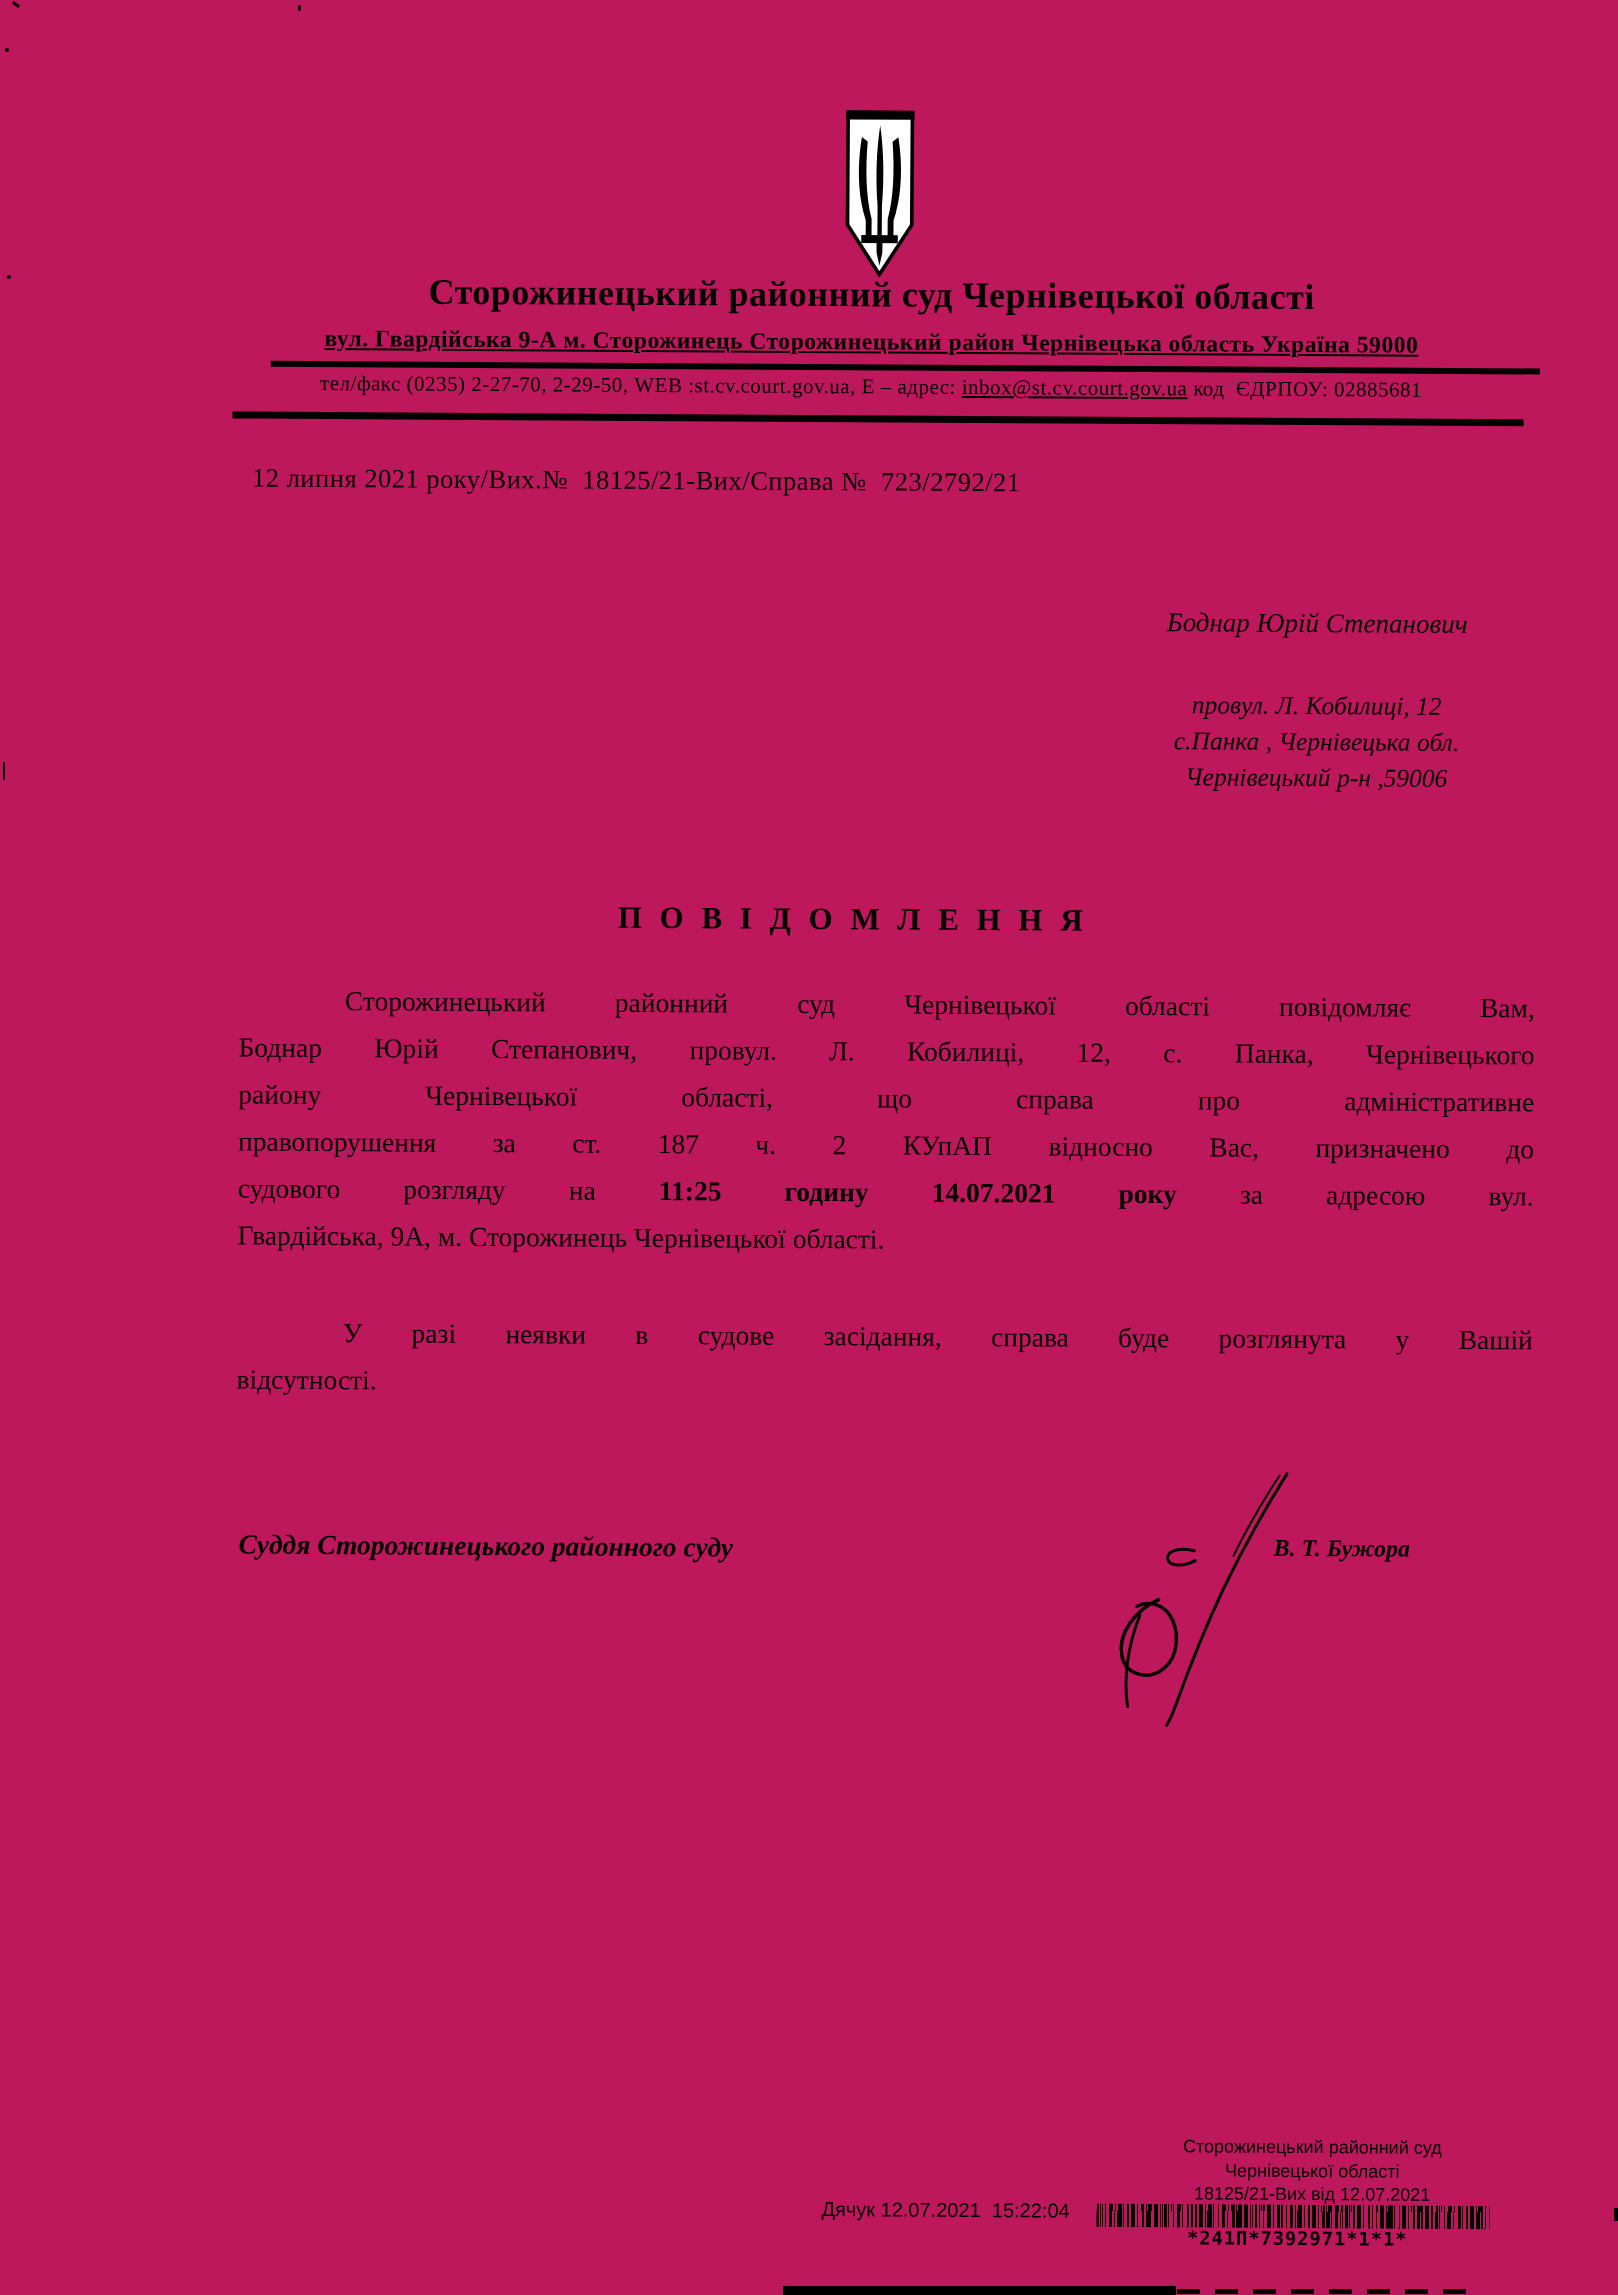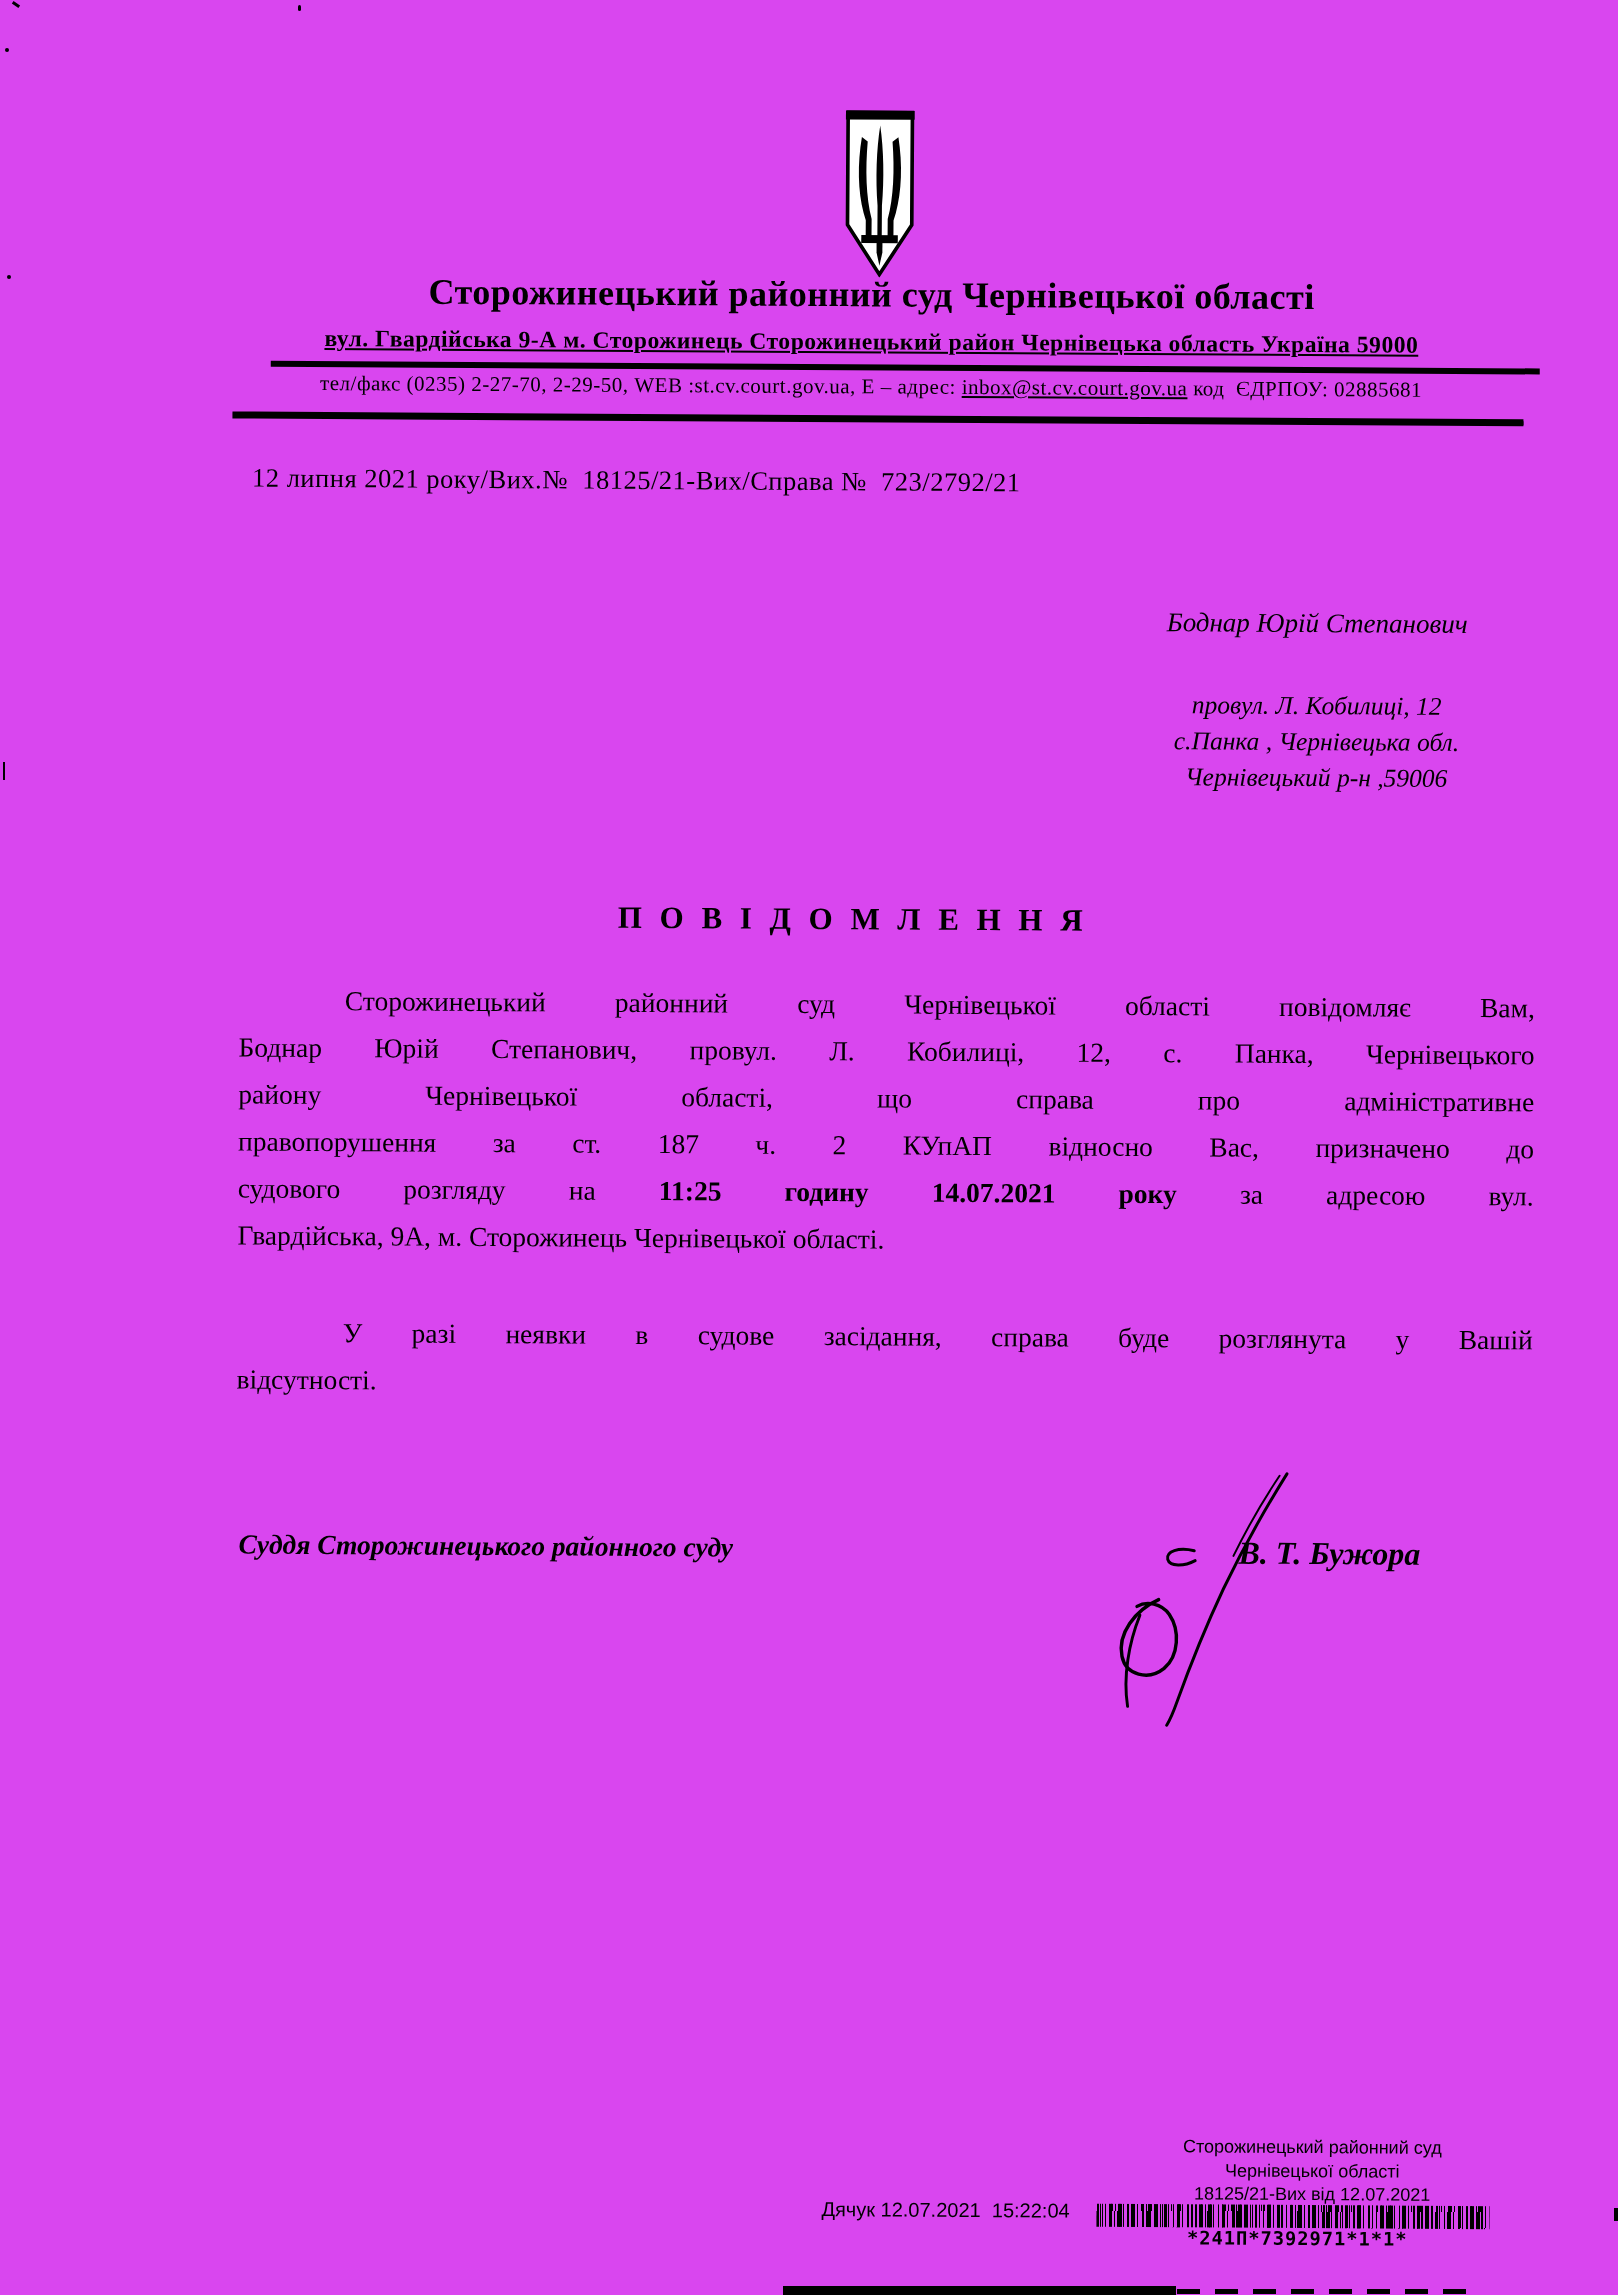--- a/index.html
+++ b/index.html
@@ -1,16 +1,16 @@
 <!DOCTYPE html>
 <html style="font-size:7.9px"><head>
 <meta charset="utf-8">
 <style>
   html,body{margin:0;padding:0;background:#888;}
-  .page{position:relative;width:1618px;height:2295px;background:#d946ef;overflow:hidden;
+  .page{position:relative;width:1618px;height:2295px;background:#be185d;overflow:hidden;
         font-family:"Liberation Serif",serif;color:#000;}
   .content{position:absolute;left:0;top:0;width:1618px;height:2295px;
            transform:rotate(0.35deg);transform-origin:810px 0;}
 
   
   .emblem{position:absolute;left:844px;top:109px;width:74px;height:168px;}
   .court-title{position:absolute;left:211px;top:273px;width:1325px;text-align:center;
                font-size:36px;font-weight:bold;letter-spacing:0.5px;white-space:nowrap;}
   .addr{position:absolute;left:211px;top:328px;width:1325px;text-align:center;
         font-size:23.6px;font-weight:bold;letter-spacing:0.5px;text-decoration:underline;white-space:nowrap;}
@@ -30,21 +30,21 @@
   .heading{position:absolute;left:211px;top:901px;width:1325px;text-align:center;
            font-size:31px;font-weight:bold;letter-spacing:17.7px;margin-left:-8.8px;}
 
   .para1{position:absolute;left:245px;top:980px;width:1296px;font-size:27.5px;line-height:47px;}
   .para2{position:absolute;left:245px;top:1312px;width:1296px;font-size:27.5px;line-height:47px;}
   .jline{text-align:justify;text-align-last:justify;}
   .pline{text-align:left;}
   .indent{text-indent:106px;}
 
   .judge-role{position:absolute;left:248px;top:1532px;font-size:27.5px;font-weight:bold;font-style:italic;white-space:nowrap;}
-  .judge-name{position:absolute;left:1248px;top:1532px;font-size:32px;font-weight:bold;font-style:italic;white-space:nowrap;}
+  .judge-name{position:absolute;left:1283px;top:1532px;font-size:24px;font-weight:bold;font-style:italic;white-space:nowrap;}
   .signature{position:absolute;left:1021px;top:1466px;width:285px;height:260px;}
 
   .footer-court{position:absolute;left:1124px;top:2133px;width:403px;text-align:center;
                 font-family:"Liberation Sans",sans-serif;font-size:18px;line-height:23.6px;}
   .clerk{position:absolute;left:835px;top:2198px;font-family:"Liberation Sans",sans-serif;
          font-size:20px;white-space:pre-wrap;}
   .barcode{position:absolute;left:1110px;top:2202px;width:393px;height:22.6px;
     background-image:
       repeating-linear-gradient(90deg,#000 0 2.5px,transparent 2.5px 3.9px,#000 3.9px 4.9px,transparent 4.9px 8.3px,#000 8.3px 9.8px,transparent 9.8px 12.3px,#000 12.3px 16px,transparent 16px 18px,#000 18px 19px,transparent 19px 22.6px),
       repeating-linear-gradient(90deg,transparent 0 5.4px,#000 5.4px 6.9px,transparent 6.9px 14.2px,#000 14.2px 15px,transparent 15px 21px,#000 21px 24px,transparent 24px 30px);}

